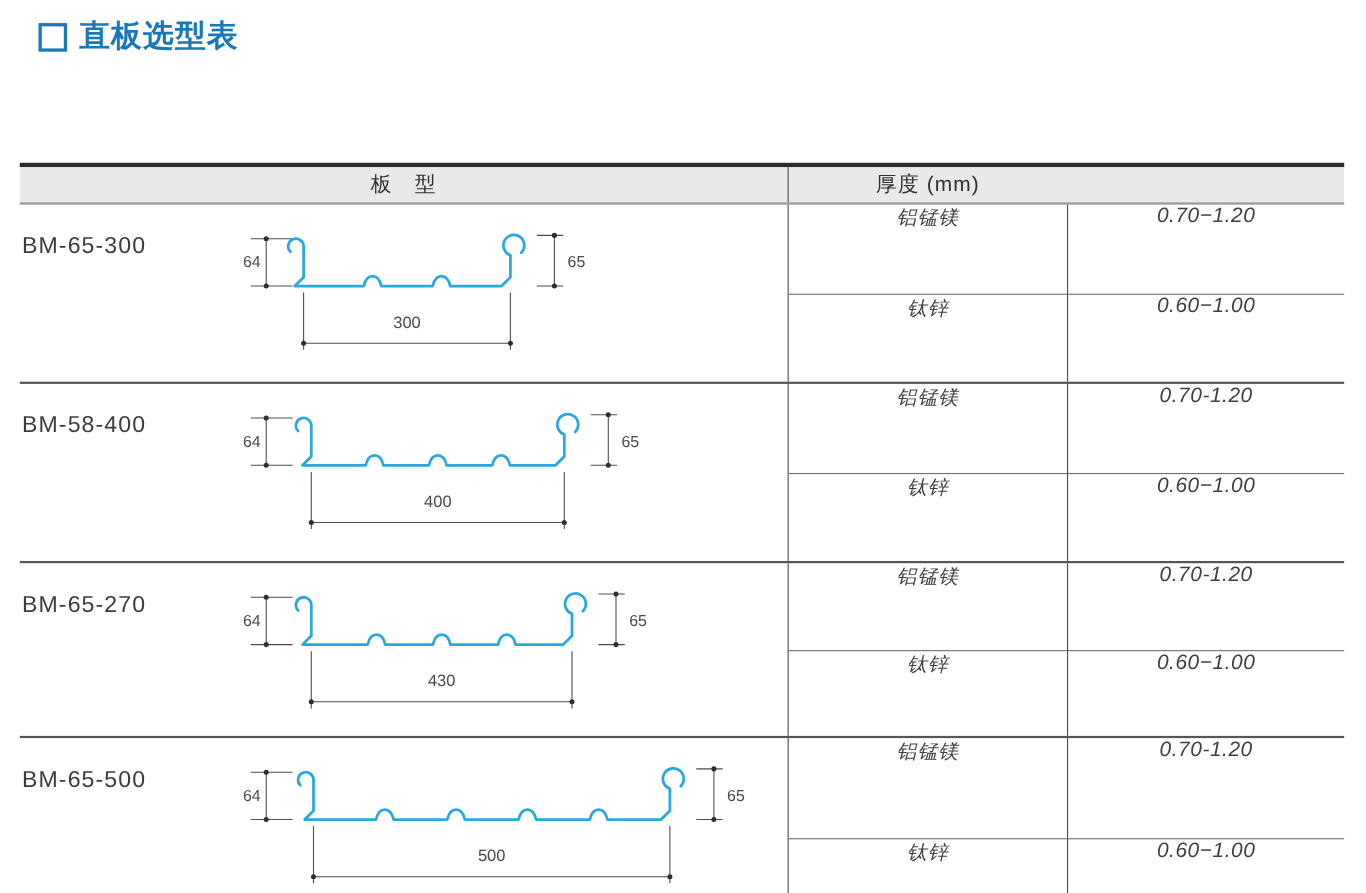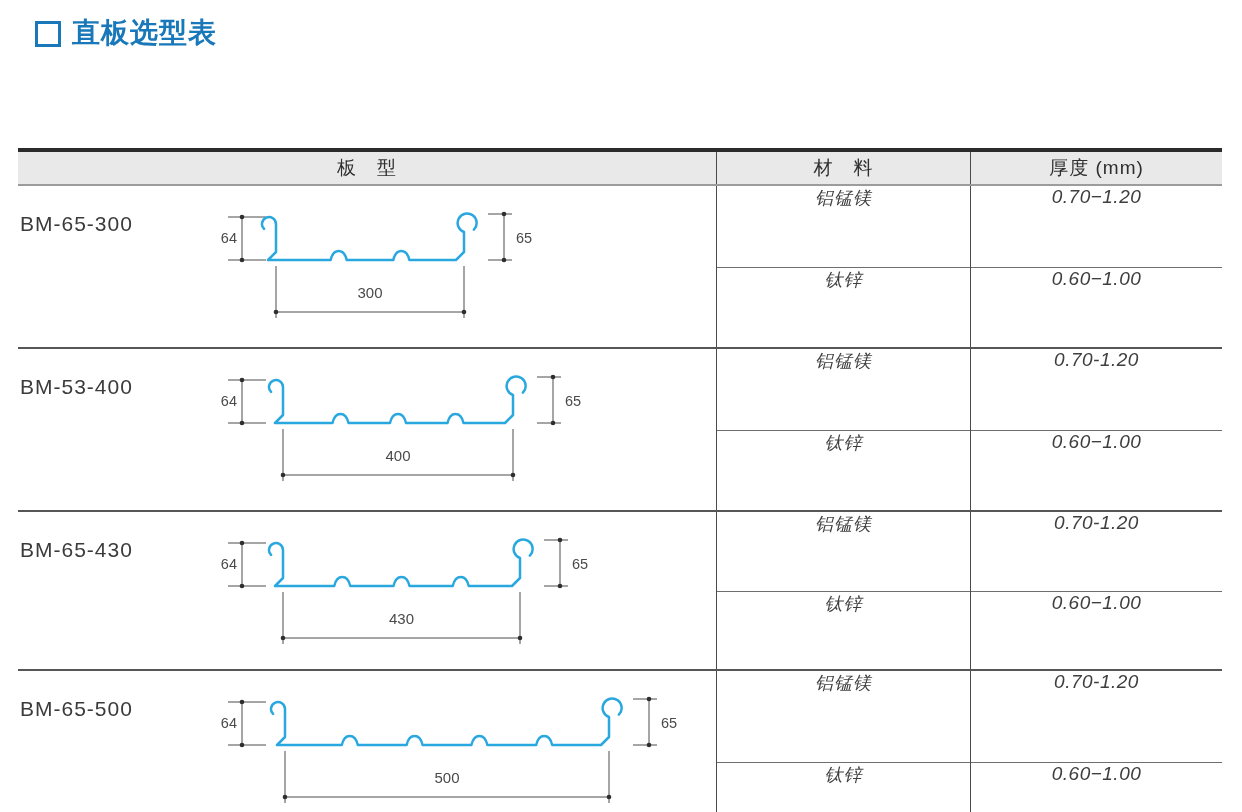--- a/index.html
+++ b/index.html
@@ -63,21 +63,20 @@
 
 <div class="page-title">
   <div class="title-square"></div>
   <div class="title-text">直板选型表</div>
 </div>
 
 <div class="sel-table">
 
   <div class="thead">
     <div class="th c1">板　型</div>
-    <div class="th c2">材　料</div>
     <div class="th c3">厚度 (mm)</div>
   </div>
 
   <div class="rowgroup" style="height:161px;">
     <div class="type-cell">
       <div class="model-label">BM-65-300</div>
       <svg class="profile-svg" width="480" height="128">
           <line x1="16" y1="15" x2="54" y2="15" stroke="#4d4d4d" stroke-width="1"></line>
           <line x1="16" y1="58" x2="54" y2="58" stroke="#4d4d4d" stroke-width="1"></line>
           <line x1="30" y1="15" x2="30" y2="58" stroke="#4d4d4d" stroke-width="1"></line>
@@ -112,21 +111,21 @@
         <span class="thick-text">0.70−1.20</span>
       </div>
       <div class="sub-cell second">
         <span class="thick-text">0.60−1.00</span>
       </div>
     </div>
   </div>
 
   <div class="rowgroup" style="height:163px;">
     <div class="type-cell">
-      <div class="model-label">BM-53-400</div>
+      <div class="model-label">BM-58-400</div>
       <svg class="profile-svg" width="480" height="128">
           <line x1="16" y1="15" x2="54" y2="15" stroke="#4d4d4d" stroke-width="1"></line>
           <line x1="16" y1="58" x2="54" y2="58" stroke="#4d4d4d" stroke-width="1"></line>
           <line x1="30" y1="15" x2="30" y2="58" stroke="#4d4d4d" stroke-width="1"></line>
           <line x1="325" y1="12" x2="349" y2="12" stroke="#4d4d4d" stroke-width="1"></line>
           <line x1="325" y1="58" x2="349" y2="58" stroke="#4d4d4d" stroke-width="1"></line>
           <line x1="341" y1="12" x2="341" y2="58" stroke="#4d4d4d" stroke-width="1"></line>
           <line x1="71" y1="64" x2="71" y2="116" stroke="#4d4d4d" stroke-width="1"></line>
           <line x1="301" y1="64" x2="301" y2="116" stroke="#4d4d4d" stroke-width="1"></line>
           <line x1="71" y1="110" x2="301" y2="110" stroke="#4d4d4d" stroke-width="1"></line>
@@ -155,21 +154,21 @@
         <span class="thick-text">0.70-1.20</span>
       </div>
       <div class="sub-cell second">
         <span class="thick-text">0.60−1.00</span>
       </div>
     </div>
   </div>
 
   <div class="rowgroup" style="height:159px;">
     <div class="type-cell">
-      <div class="model-label">BM-65-430</div>
+      <div class="model-label">BM-65-270</div>
       <svg class="profile-svg" width="480" height="128">
           <line x1="16" y1="15" x2="54" y2="15" stroke="#4d4d4d" stroke-width="1"></line>
           <line x1="16" y1="58" x2="54" y2="58" stroke="#4d4d4d" stroke-width="1"></line>
           <line x1="30" y1="15" x2="30" y2="58" stroke="#4d4d4d" stroke-width="1"></line>
           <line x1="332" y1="12" x2="356" y2="12" stroke="#4d4d4d" stroke-width="1"></line>
           <line x1="332" y1="58" x2="356" y2="58" stroke="#4d4d4d" stroke-width="1"></line>
           <line x1="348" y1="12" x2="348" y2="58" stroke="#4d4d4d" stroke-width="1"></line>
           <line x1="71" y1="64" x2="71" y2="116" stroke="#4d4d4d" stroke-width="1"></line>
           <line x1="308" y1="64" x2="308" y2="116" stroke="#4d4d4d" stroke-width="1"></line>
           <line x1="71" y1="110" x2="308" y2="110" stroke="#4d4d4d" stroke-width="1"></line>

